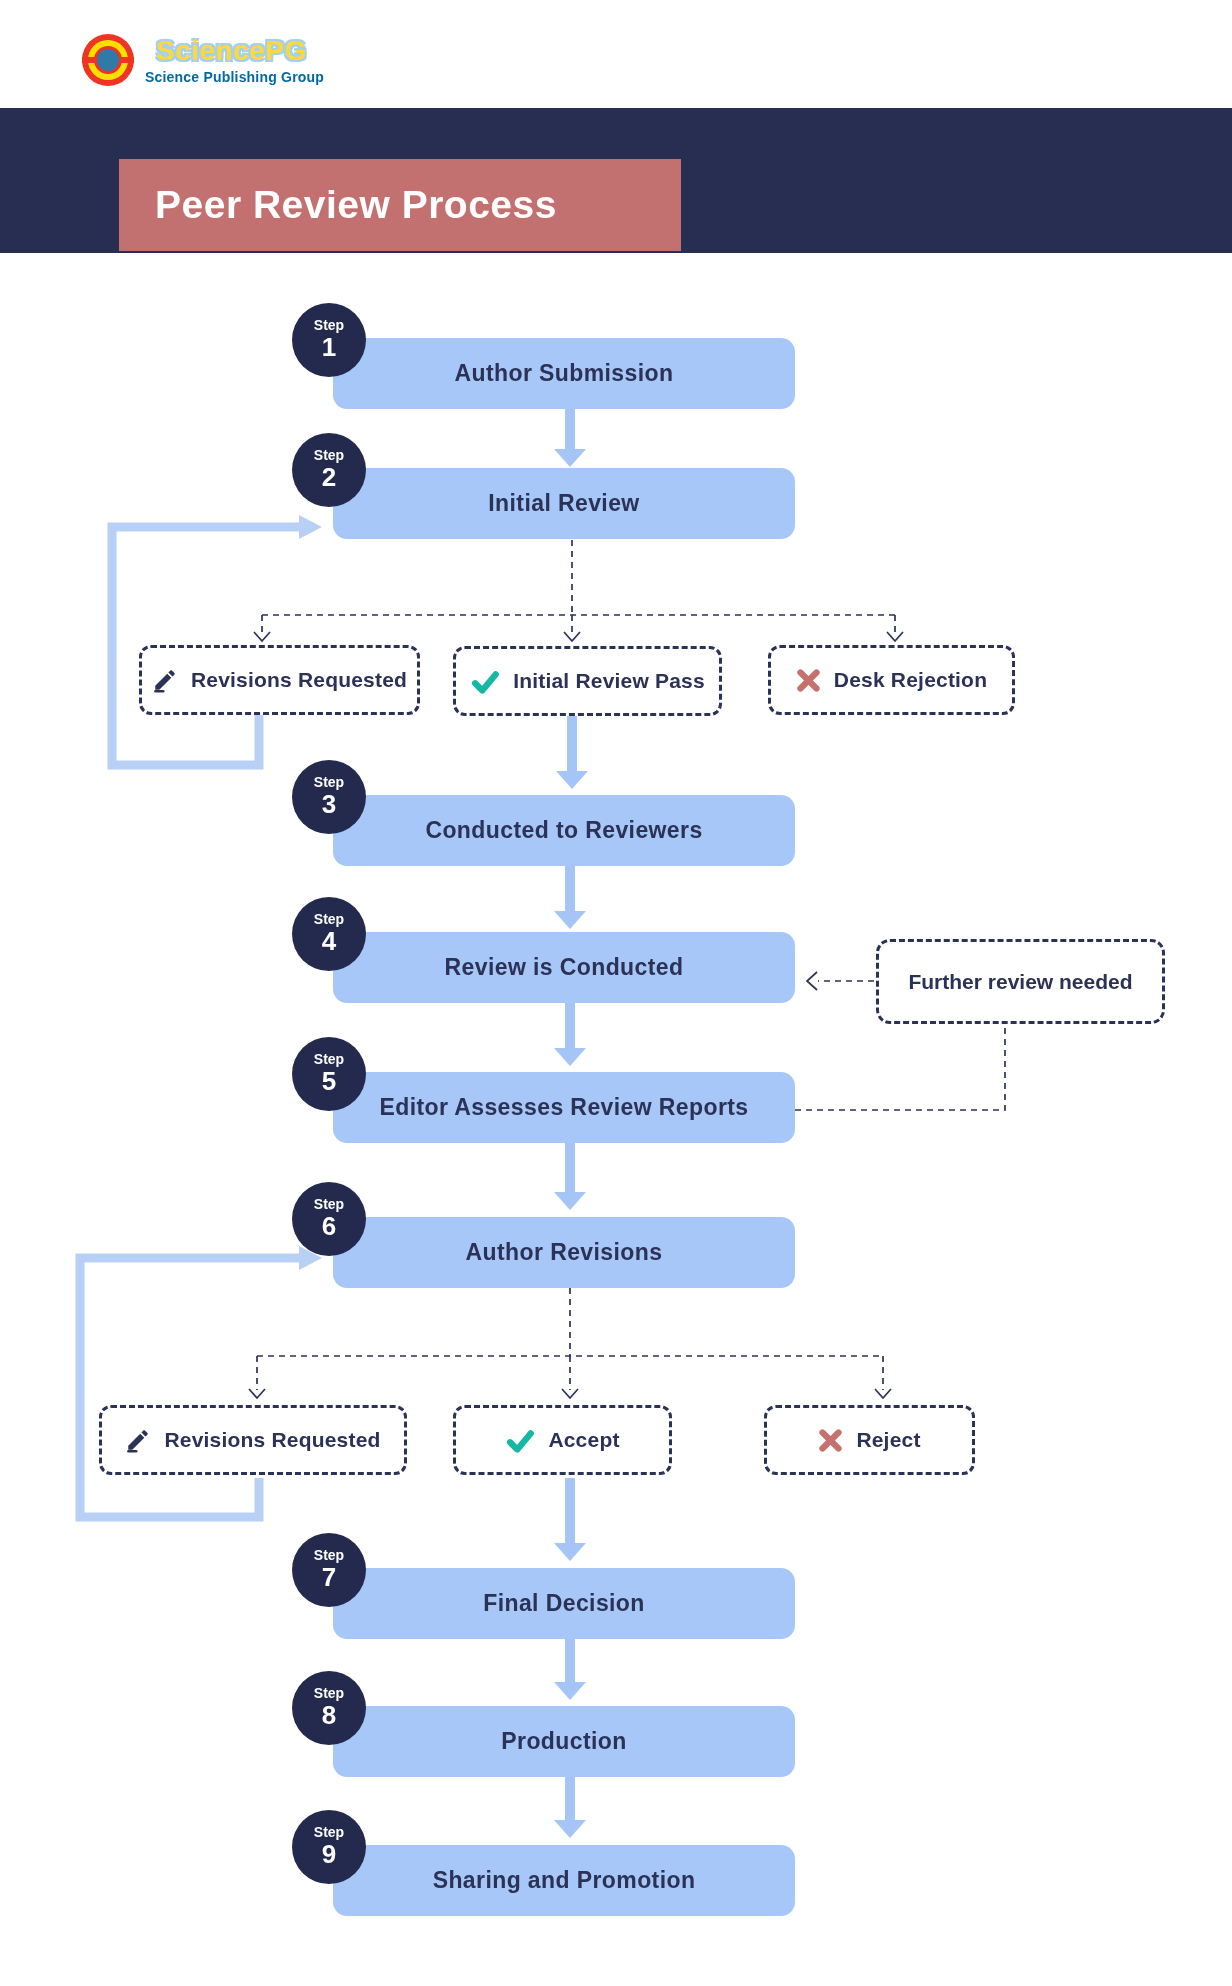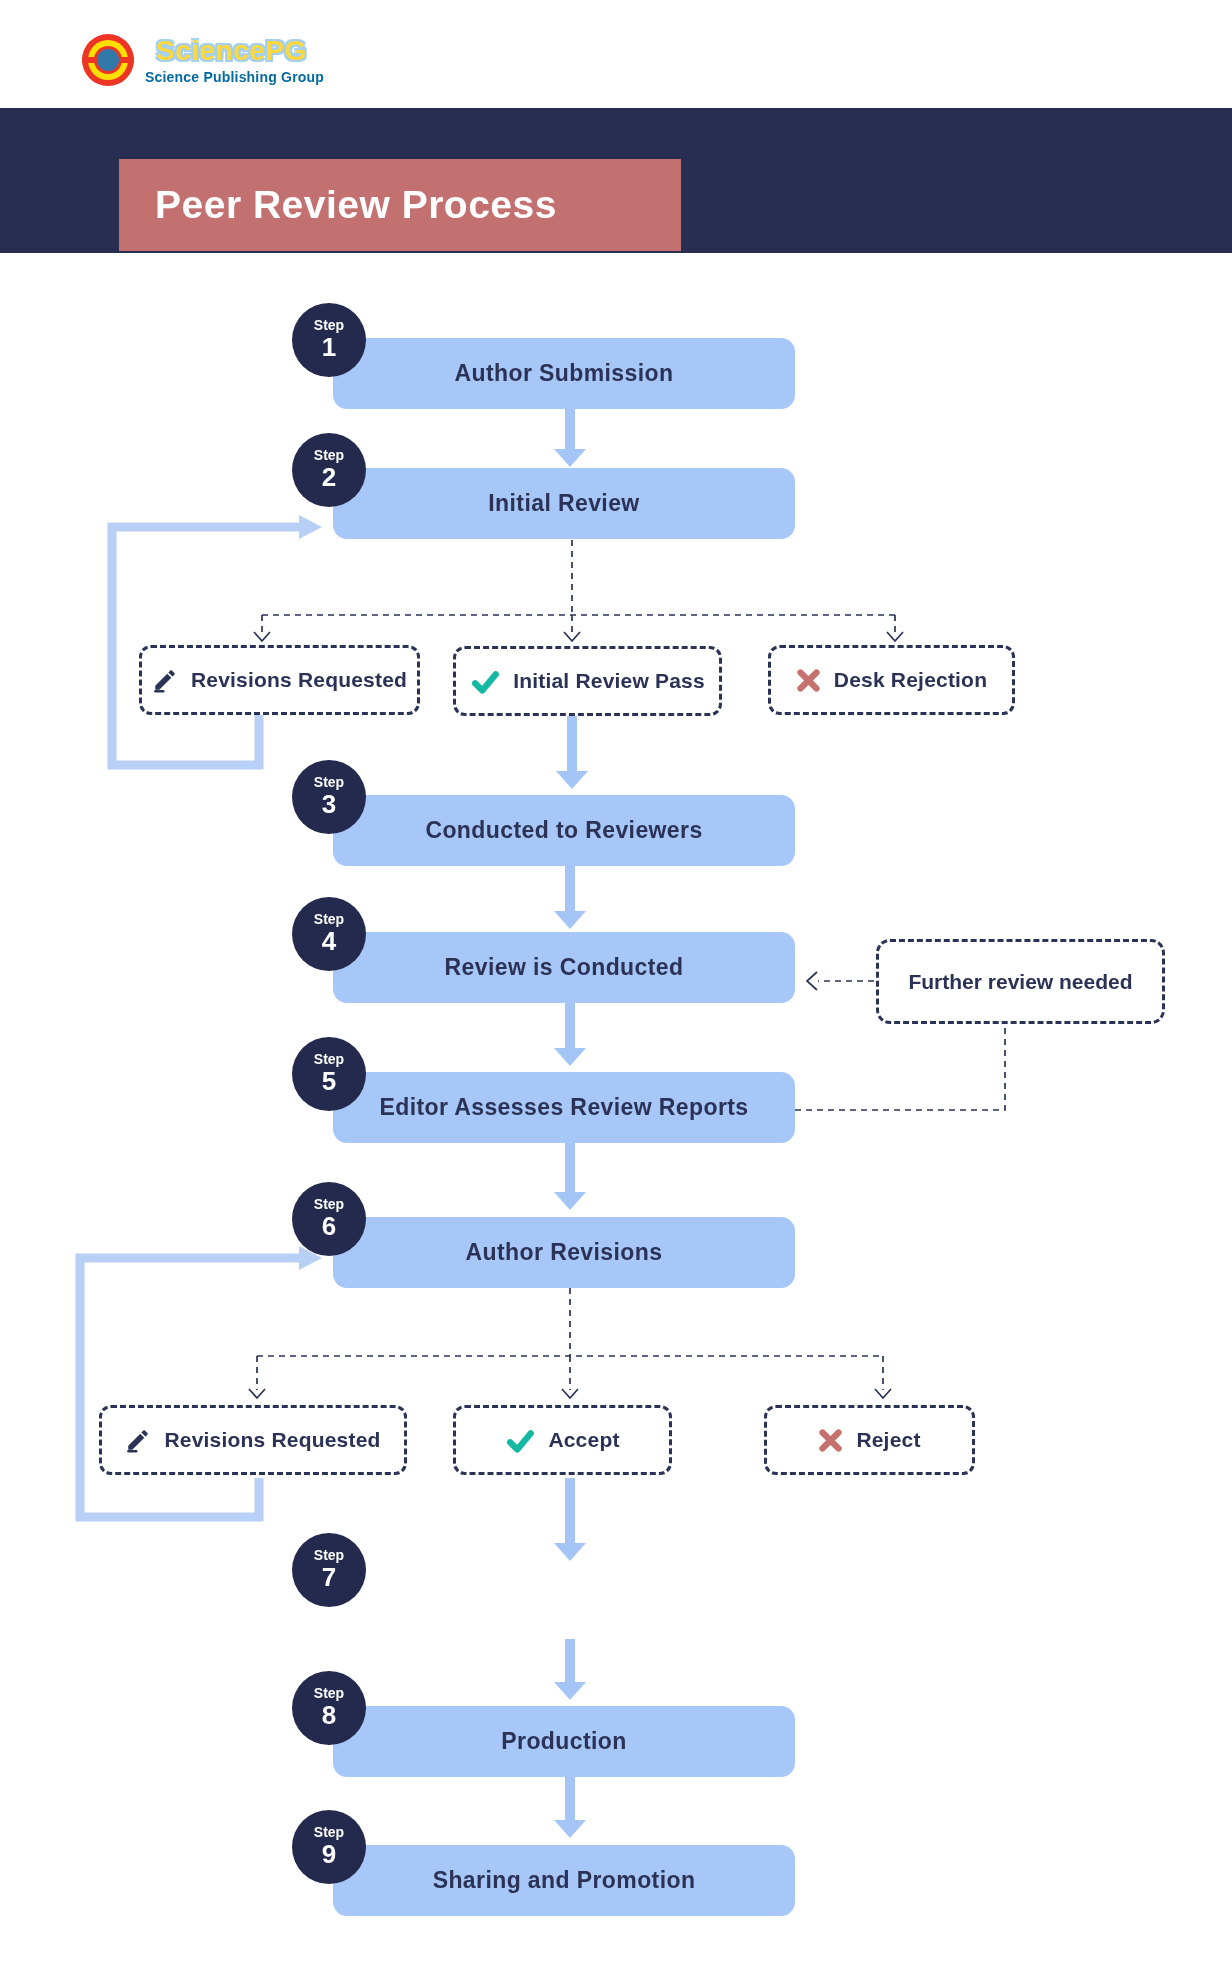--- a/index.html
+++ b/index.html
@@ -124,20 +124,23 @@
     </div>
   <div class="stepbox" style="top:932px">
       <span>Review is Conducted</span>
     </div>
   <div class="stepbox" style="top:1072px">
       <span>Editor Assesses Review Reports</span>
     </div>
   <div class="stepbox" style="top:1217px">
       <span>Author Revisions</span>
     </div>
+  <div class="stepbox" style="top:1568px">
+      <span>Final Decision</span>
+    </div>
   <div class="stepbox" style="top:1706px">
       <span>Production</span>
     </div>
   <div class="stepbox" style="top:1845px">
       <span>Sharing and Promotion</span>
     </div>
 
   <div class="badge" style="top:303px">
       <span class="s">Step</span>
       <span class="n">1</span>

